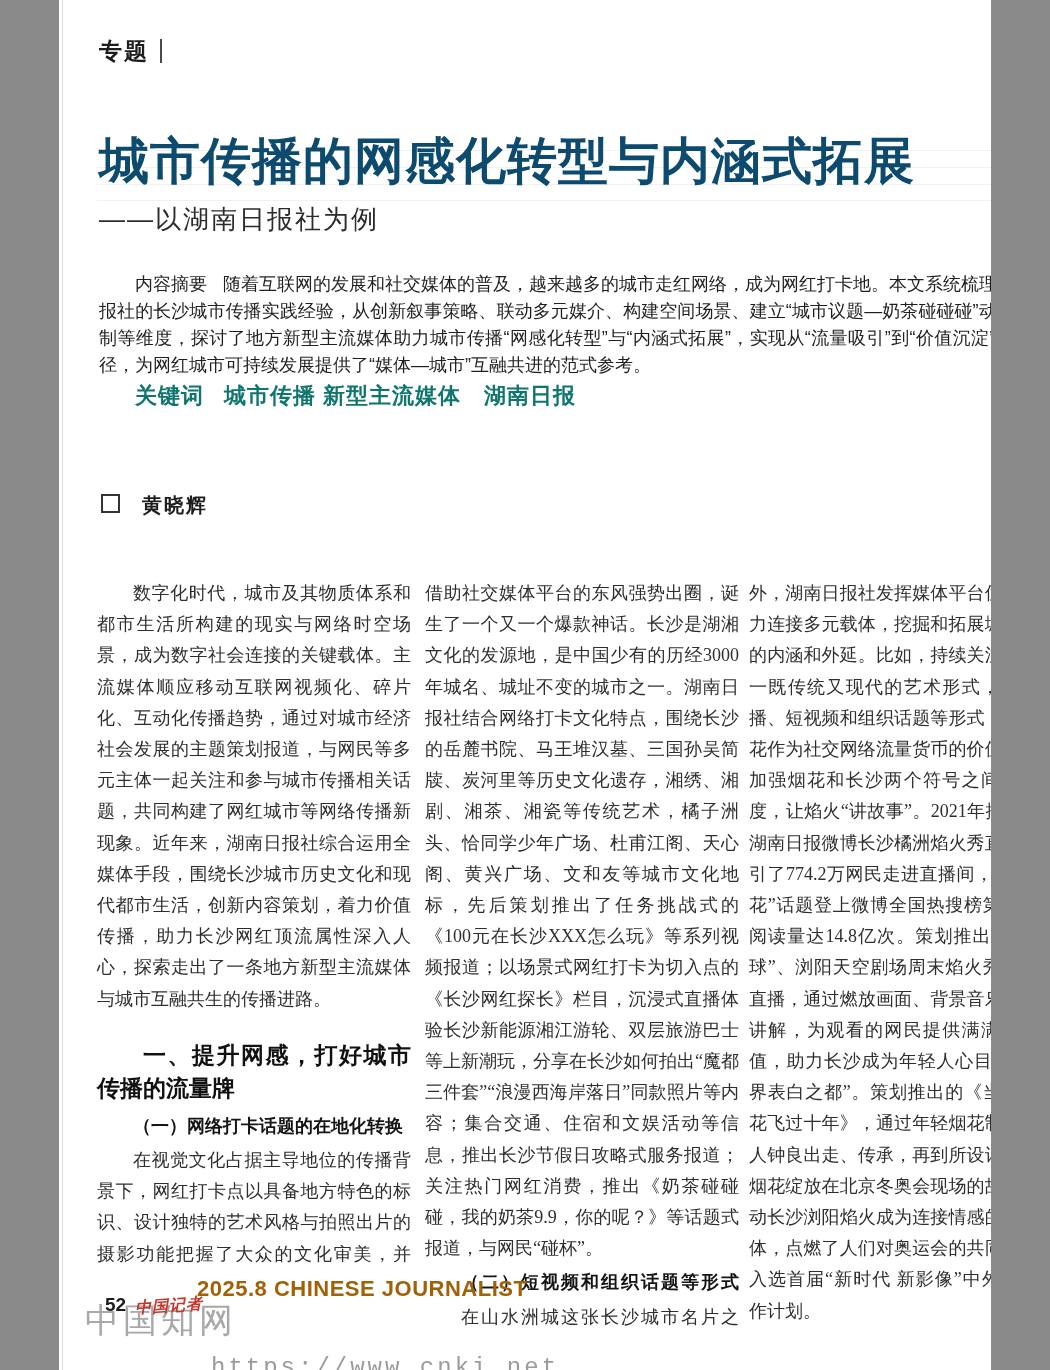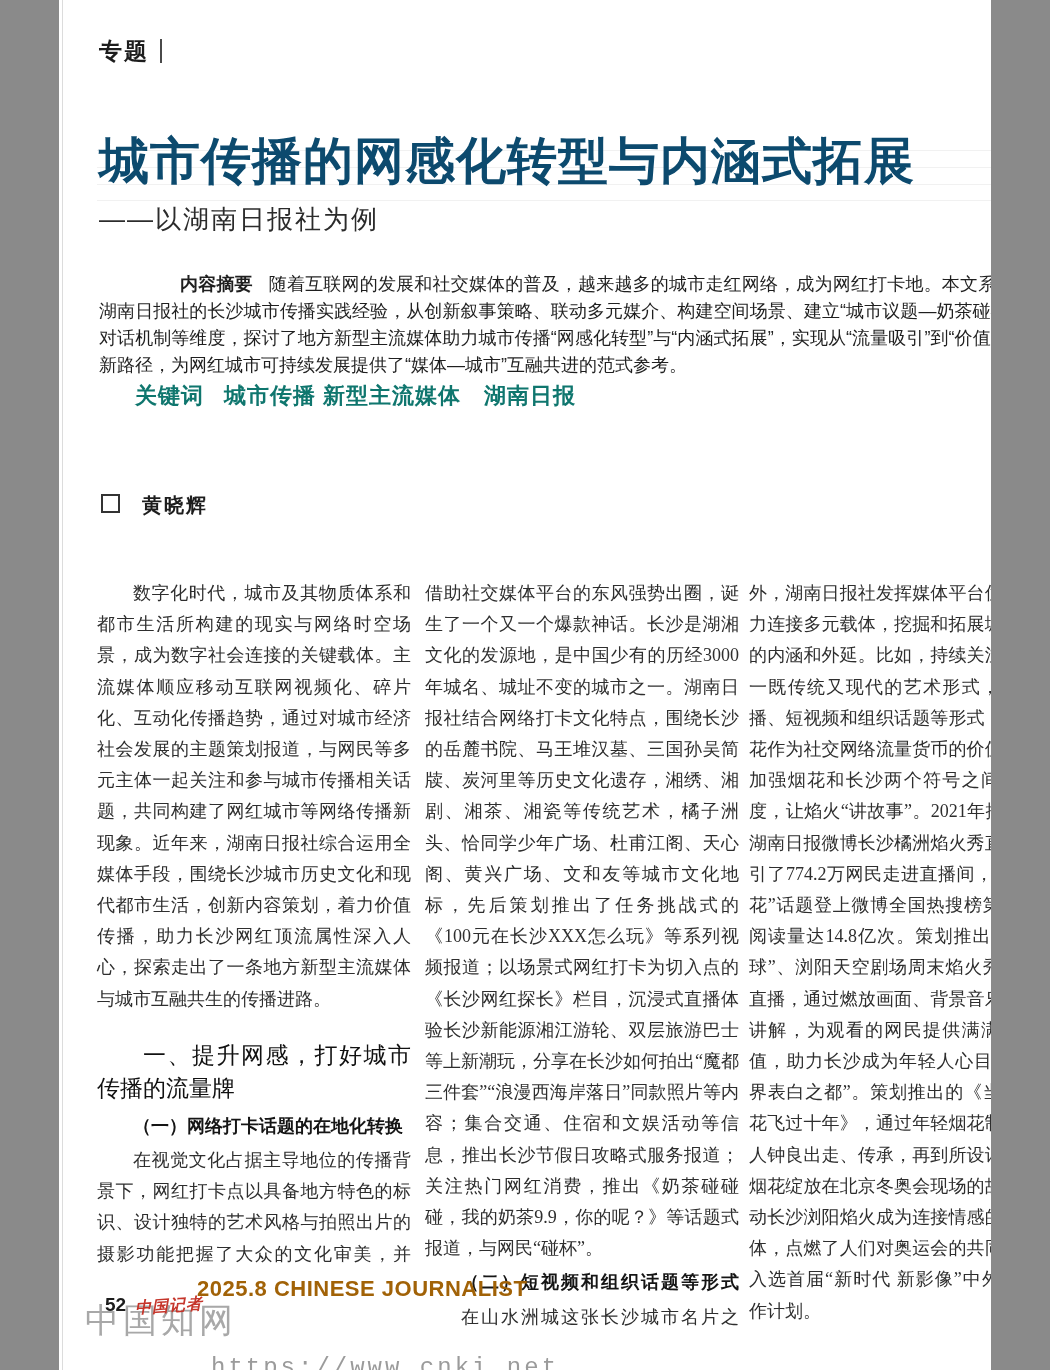--- a/index.html
+++ b/index.html
@@ -28,21 +28,21 @@
     font-family:"Liberation Sans","DejaVu Sans",sans-serif;
     font-weight:400;font-size:26px;letter-spacing:2px;color:#2b2b2b;
   }
 
   .abstract{
     position:absolute;left:40px;top:271px;width:970px;
     font-family:"Liberation Sans","DejaVu Sans",sans-serif;
     font-size:18px;line-height:27px;color:#1f1f1f;
     text-align:justify;text-indent:2em;
   }
-  .abstract .abs-label{font-weight:bold;margin-right:16px;margin-left:45px;}
+  .abstract .abs-label{font-weight:normal;margin-right:16px;}
   .keywords{
     position:absolute;left:76px;top:381px;
     font-family:"Liberation Sans","DejaVu Sans",sans-serif;
     font-weight:bold;font-size:22px;color:#0f766e;letter-spacing:1px;
   }
   .keywords .kw-label{margin-right:20px;}
 
   .author{position:absolute;left:42px;top:492px;height:22px;}
   .author .marker{
     display:inline-block;width:15px;height:15px;border:2px solid #333;
@@ -60,21 +60,21 @@
   }
   .col-1{left:38px;width:314px;}
   .col-2{left:366px;width:314px;}
   .col-3{left:690px;width:308px;}
   .col p{margin:0;text-indent:2em;}
   .col p.cont{text-indent:0;}
   .col p.spread{text-align-last:justify;}
 
   .h1{
     font-family:"Liberation Sans","DejaVu Sans",sans-serif;
-    font-weight:normal;font-size:23px;line-height:33px;color:#111;
+    font-weight:bold;font-size:23px;line-height:33px;color:#111;
     text-indent:2em;text-align:justify;text-justify:inter-character;
     margin:24px 0 6px 0;
   }
   .sub{
     font-family:"Liberation Sans","DejaVu Sans",sans-serif;
     font-weight:bold;font-size:18px;line-height:31.2px;color:#151515;
     text-indent:2em;text-align:justify;text-justify:inter-character;
     margin:3px 0 3px 0;
   }
   .sub.spread{text-align-last:justify;}

